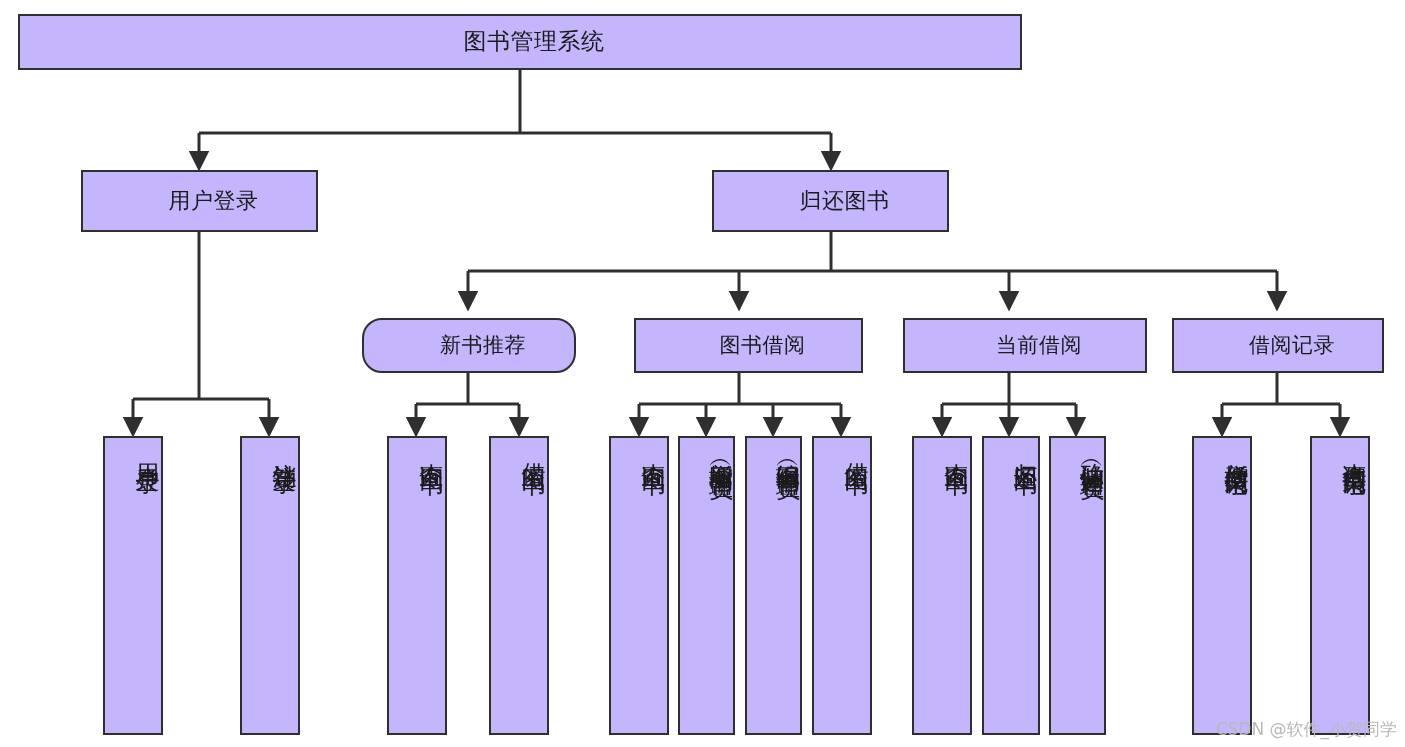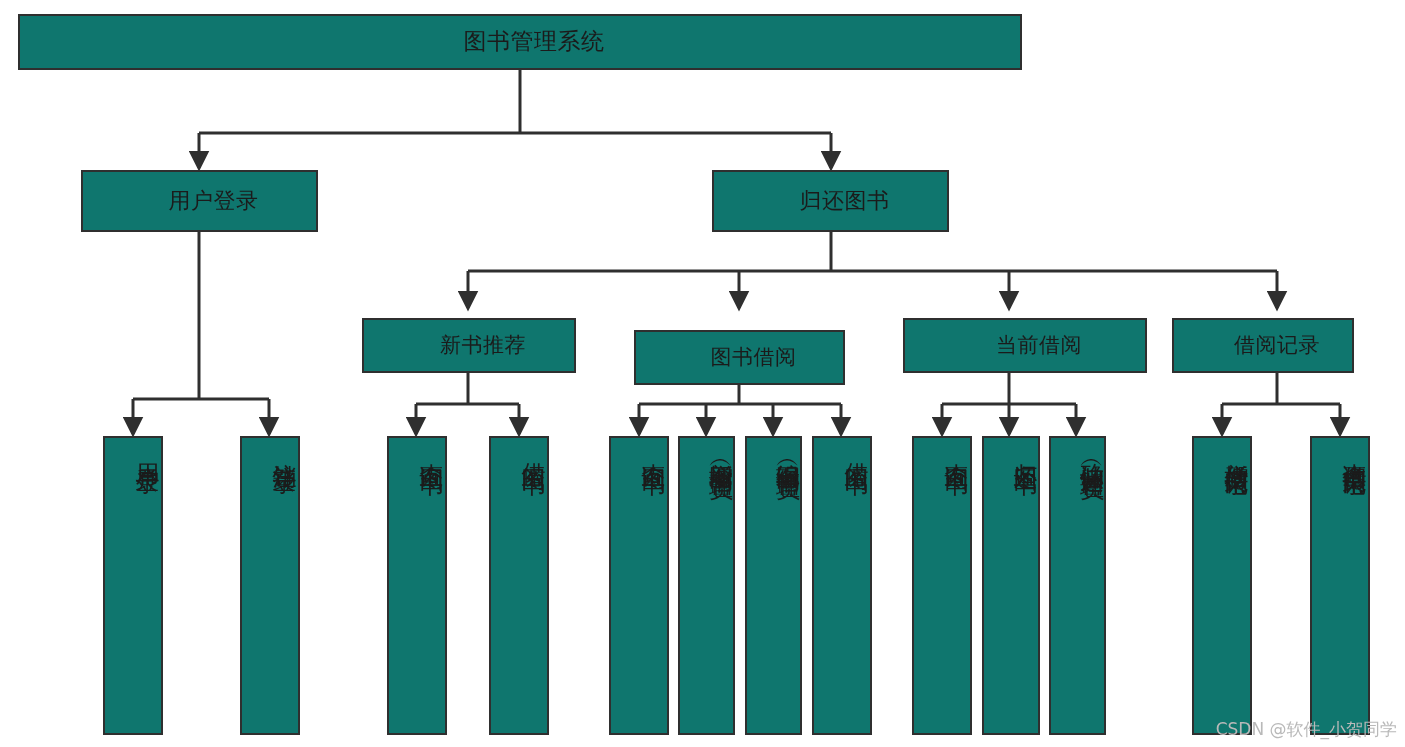--- a/index.html
+++ b/index.html
@@ -22,21 +22,21 @@
     position: absolute;
     left: 0;
     top: 0;
     width: 1405px;
     height: 747px;
   }
   
   .node {
     position: absolute;
     box-sizing: border-box;
-    background: #0f766e;
+    background: #c4b5fd;
     border: 2px solid #2f2f2f;
     display: flex;
     align-items: center;
     justify-content: center;
     z-index: 2;
     padding-left: 28px;
   }
   .node .label {
     color: #1b1b1b;
     text-align: center;
@@ -137,33 +137,33 @@
   </div>
 
   <div class="node node-l1" style="left:81px; top:170px; width:237px; height:62px;">
     <span class="label">用户登录</span>
   </div>
 
   <div class="node node-l1" style="left:712px; top:170px; width:237px; height:62px;">
     <span class="label">归还图书</span>
   </div>
 
-  <div class="node node-l2" style="left:362px; top:318px; width:214px; height:55px;">
+  <div class="node node-l2" style="left:362px; top:318px; width:214px; height:55px;border-radius:20px;">
     <span class="label">新书推荐</span>
   </div>
 
-  <div class="node node-l2" style="left:634px; top:330px; width:211px; height:55px;">
+  <div class="node node-l2" style="left:634px; top:318px; width:229px; height:55px;">
     <span class="label">图书借阅</span>
   </div>
 
   <div class="node node-l2" style="left:903px; top:318px; width:244px; height:55px;">
     <span class="label">当前借阅</span>
   </div>
 
-  <div class="node node-l2" style="left:1172px; top:318px; width:182px; height:55px;">
+  <div class="node node-l2" style="left:1172px; top:318px; width:212px; height:55px;">
     <span class="label">借阅记录</span>
   </div>
 
   <div class="node node-leaf" style="left:103px; top:436px; width:60px; height:299px;">
     <span class="label">用户登录</span>
   </div>
 
   <div class="node node-leaf" style="left:240px; top:436px; width:60px; height:299px;">
     <span class="label">注销登录</span>
   </div>

